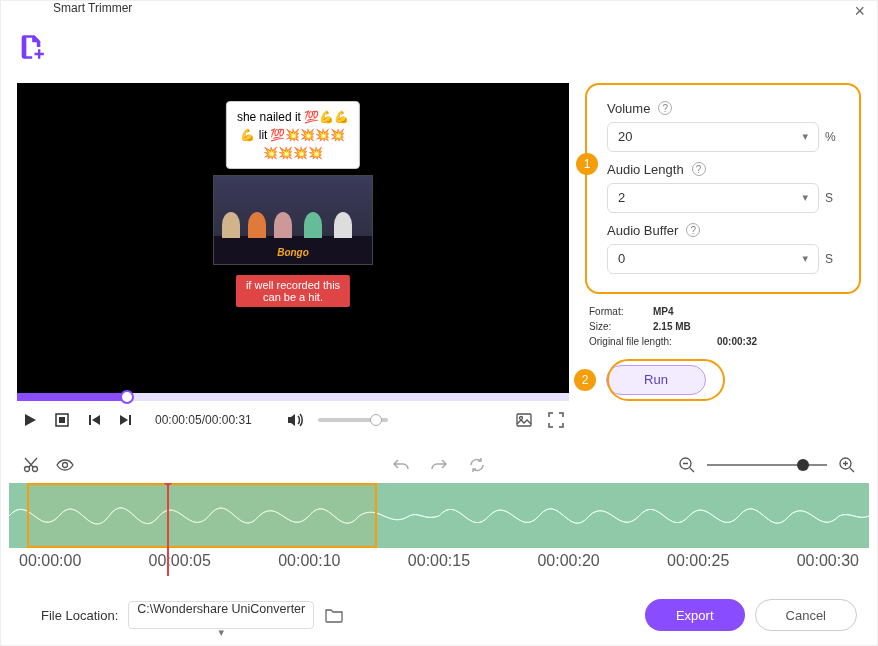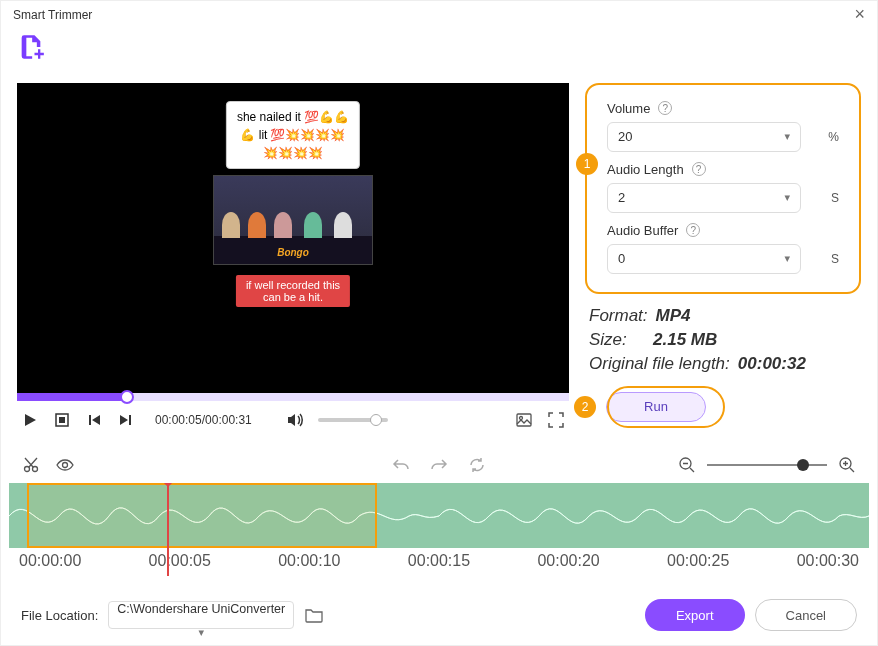--- a/index.html
+++ b/index.html
@@ -1,20 +1,20 @@
 <!DOCTYPE html>
 <html><head>
 <meta charset="utf-8">
 <style>
 * { box-sizing: border-box; margin: 0; padding: 0; font-family: -apple-system, BlinkMacSystemFont, "Segoe UI", Arial, sans-serif; }
 body { width: 878px; height: 646px; background: #fff; overflow: hidden; }
 
 .window { width: 100%; height: 100%; display: flex; flex-direction: column; border: 1px solid #eee; }
 
-.titlebar { height: 28px; display: flex; align-items: center; padding: 0 12px; font-size: 12px; color: #333; }
+.titlebar { height: 28px; display: flex; padding: 0 12px; font-size: 12px; color: #333; margin-left: 40px; }
 .titlebar .close { margin-left: auto; font-size: 18px; color: #666; cursor: pointer; }
 
 .topbar { display: flex; align-items: center; padding: 4px 16px 10px; }
 .logo-icon { width: 28px; height: 28px; color: #7a3cff; }
 
 .segctl { margin: 0 auto; display: flex; background: #e3e7f3; border-radius: 999px; padding: 2px; }
 .segctl .seg { padding: 6px 28px; font-size: 13px; color: #555; border-radius: 999px; cursor: pointer; }
 .segctl .seg.active { background: #fff; color: #333; box-shadow: 0 0 0 1px rgba(0,0,0,.03); }
 
 .mainrow { display: flex; padding: 12px 16px; gap: 16px; }
@@ -42,26 +42,26 @@
 .controls .spacer { flex:1; }
 
 .side { flex:1; position:relative; }
 .panel1 { border: 2px solid #f59e0b; border-radius: 14px; padding: 16px 20px 18px 20px; position:relative;}
 .badge { position:absolute; width:22px; height:22px; border-radius:50%; background:#f59e0b; color:#fff; font-size:12px; display:flex; align-items:center; justify-content:center; }
 .b1 { left:-11px; top:68px;}
 .b2 { left:-11px; top:-1px }
 .field { margin-bottom: 10px; }
 .flabel { font-size: 13px; color:#333; margin-bottom:6px; display:flex; align-items:center; gap:8px;}
 .help { width:14px; height:14px; border:1px solid #aaa; border-radius:50%; font-size:10px; color:#888; display:flex; align-items:center; justify-content:center;}
-.frow { display:flex; align-items:center; gap:24px;text-align:right;}
+.frow { display:flex; align-items:center; gap:6px;}
 .select { flex:1; height:30px; border:1px solid #ddd; border-radius:6px; padding:0 10px; font-size:13px; color:#333; display:flex; align-items:center; justify-content:space-between; background:#fff; cursor:pointer;}
 .chev { font-size:11px; color:#777;}
 .unit { font-size:12px; color:#555; width:14px;}
 
-.meta { padding: 12px 4px 0; font-size:17px; color:#333;font-style:italic; }
+.meta { padding: 12px 4px 0; font-size:10px; color:#333; }
 .meta .row { display:flex; gap:8px; margin-bottom:4px;}
 .meta .lbl { min-width:120px; color:#333;}
 
 .runwrap { margin-top: 18px; display:flex; align-items:center; gap:10px; position:relative;}
 .runbtn { width:100px; height:30px; border:1px solid #b99aff; border-radius: 999px; background:#f3ecff; color:#5a3fbd; font-size:13px; cursor:pointer; display:flex; align-items:center; justify-content:center;}
 .runring { position:absolute; border:2px solid #f59e0b; border-radius:999px; left: 1px; right: -6px; top:-6px; bottom:-6px; pointer-events:none; width:118px;}
 
 .toolsrow { display:flex; align-items:center; gap:14px; padding: 8px 20px; color:#555; position:relative;}
 .toolsrow .mid { position:absolute; left:50%; transform:translateX(-50%); display:flex; gap:18px;}
 .tool { width:20px; height:20px; display:flex; align-items:center; justify-content:center; cursor:pointer; color:#888;}
@@ -72,21 +72,21 @@
 .timeline { height: 66px; background:#8fc9a8; margin: 0 8px; position:relative; overflow:hidden;}
 .seg-sel { position:absolute; left:18px; top:0; bottom:0; width:350px; border:2px solid #f59e0b; background:rgba(245,158,11,.08);}
 .playhead { position:absolute; left:158px; top:-2px; bottom:0; width:2px; background:#e04545;}
 .playhead::before { content:""; position:absolute; top:-6px; left:-4px; width:10px; height:10px; background:#e04545; transform:rotate(45deg);}
 .wave { position:absolute; inset:0; }
 
 .timeticks { display:flex; justify-content:space-between; padding: 4px 10px 0; font-size:16px; color:#555; }
 .timeline-ph-ext { position:relative; height:32px; margin: 0 8px;}
 .timeline-ph-ext .line { position:absolute; left:158px; top:-4px; height:32px; width:2px; background:#e04545;}
 
-.footer { display:flex; align-items:center; gap:10px; padding: 20px 20px 14px; margin-top:auto;}
+.footer { display:flex; align-items:center; gap:10px; padding: 20px 20px 14px; margin-top:auto;margin-left:20px;}
 .footer .flbl { font-size:13px; color:#333;}
 .pathsel { height:28px; border:1px solid #ddd; border-radius:4px; padding: 0 8px; display:flex; align-items:center; gap:10px; font-size:12.5px; color:#333; cursor:pointer;flex-direction:column;}
 .folder { cursor:pointer; color:#666;}
 .footer .gap { flex:1;}
 .btn { height:32px; padding:0 30px; border-radius:999px; font-size:13px; cursor:pointer; display:flex; align-items:center; justify-content:center; border:1px solid transparent;}
 .btn.primary { background:#8a4cff; color:#fff;}
 .btn.secondary { background:#fff; color:#555; border-color:#ccc;}
 
 svg { display:block; }
 .wave path { stroke:#e8fff2; stroke-width:1; fill:none; opacity:.9;}

